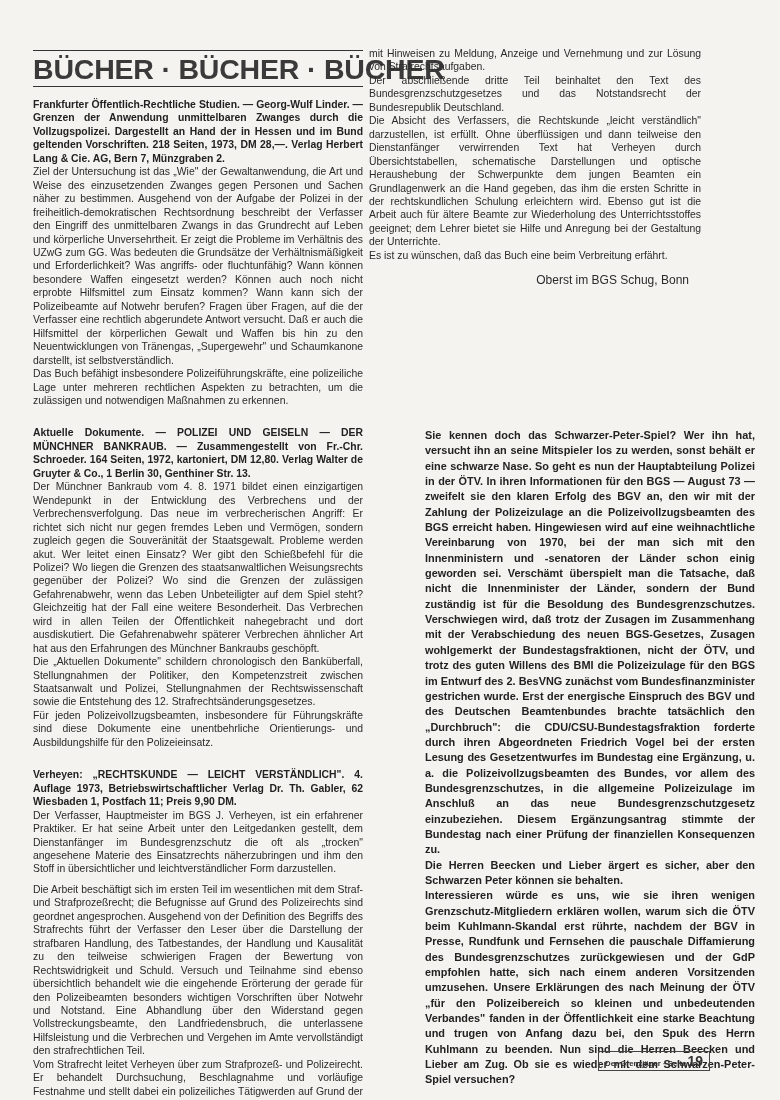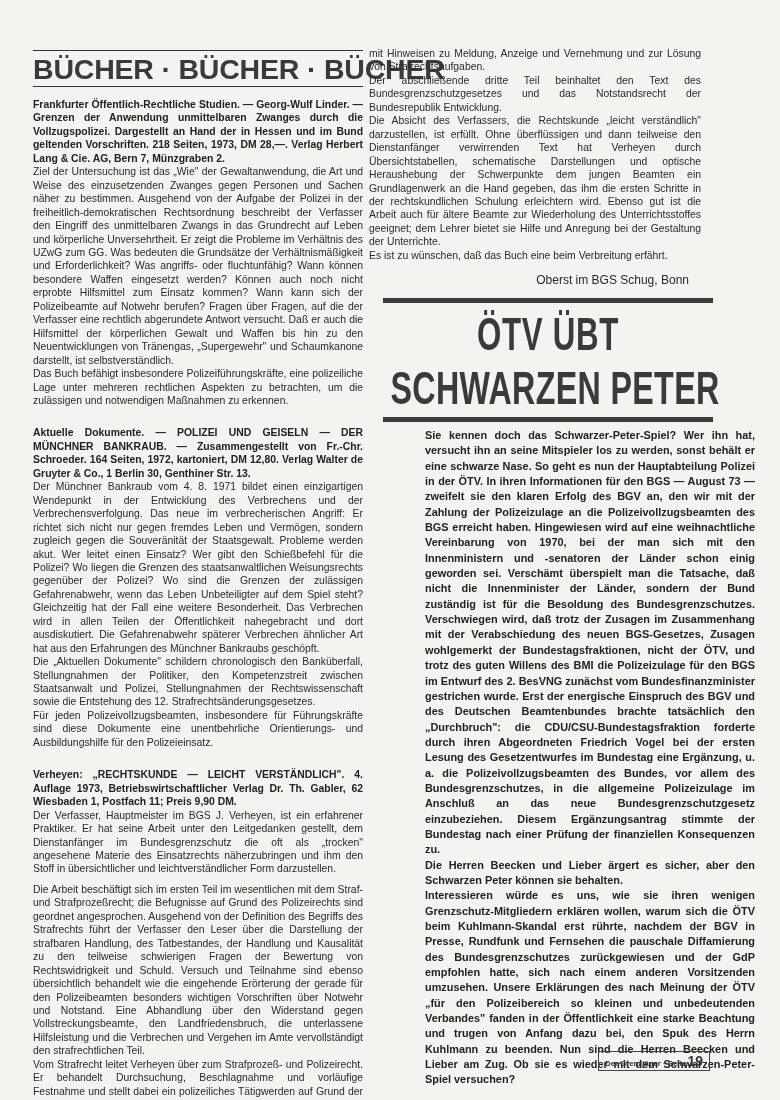--- a/index.html
+++ b/index.html
@@ -80,34 +80,26 @@
     <p class="p b">Verheyen: „RECHTSKUNDE — LEICHT VERSTÄNDLICH". 4. Auflage 1973, Betriebswirtschaftlicher Verlag Dr. Th. Gabler, 62 Wiesbaden 1, Postfach 11; Preis 9,90 DM.</p>
     <p class="p">Der Verfasser, Hauptmeister im BGS J. Verheyen, ist ein erfahrener Praktiker. Er hat seine Arbeit unter den Leitgedanken gestellt, dem Dienstanfänger im Bundesgrenzschutz die oft als „trocken" angesehene Materie des Einsatzrechts näherzubringen und ihm den Stoff in übersichtlicher und leichtverständlicher Form darzustellen.</p>
     <div class="gap-x"></div>
     <p class="p">Die Arbeit beschäftigt sich im ersten Teil im wesentlichen mit dem Straf- und Strafprozeßrecht; die Befugnisse auf Grund des Polizeirechts sind geordnet angesprochen. Ausgehend von der Definition des Begriffs des Strafrechts führt der Verfasser den Leser über die Darstellung der strafbaren Handlung, des Tatbestandes, der Handlung und Kausalität zu den teilweise schwierigen Fragen der Bewertung von Rechtswidrigkeit und Schuld. Versuch und Teilnahme sind ebenso übersichtlich behandelt wie die eingehende Erörterung der gerade für den Polizeibeamten besonders wichtigen Vorschriften über Notwehr und Notstand. Eine Abhandlung über den Widerstand gegen Vollstreckungsbeamte, den Landfriedensbruch, die unterlassene Hilfsleistung und die Verbrechen und Vergehen im Amte vervollständigt den strafrechtlichen Teil.</p>
     <p class="p">Vom Strafrecht leitet Verheyen über zum Strafprozeß- und Polizeirecht. Er behandelt Durchsuchung, Beschlagnahme und vorläufige Festnahme und stellt dabei ein polizeiliches Tätigwerden auf Grund der Vorschriften von Strafprozeßordnung und Bundesgrenzschutzgesetz gegenüber.</p>
 
   </div>
 
   <div class="col-right">
     <p class="p">mit Hinweisen zu Meldung, Anzeige und Vernehmung und zur Lösung von Strafrechtsaufgaben.</p>
-    <p class="p">Der abschließende dritte Teil beinhaltet den Text des Bundesgrenzschutzgesetzes und das Notstandsrecht der Bundesrepublik Entwicklung.</p>
+    <p class="p">Der abschließende dritte Teil beinhaltet den Text des Bundesgrenzschutzgesetzes und das Notstandsrecht der Bundesrepublik Deutschland.</p>
     <p class="p">Die Absicht des Verfassers, die Rechtskunde „leicht verständlich" darzustellen, ist erfüllt. Ohne überflüssigen und dann teilweise den Dienstanfänger verwirrenden Text hat Verheyen durch Übersichtstabellen, schematische Darstellungen und optische Heraushebung der Schwerpunkte dem jungen Beamten ein Grundlagenwerk an die Hand gegeben, das ihm die ersten Schritte in der rechtskundlichen Schulung erleichtern wird. Ebenso gut ist die Arbeit auch für ältere Beamte zur Wiederholung des Unterrichtsstoffes geeignet; dem Lehrer bietet sie Hilfe und Anregung bei der Gestaltung der Unterrichte.</p>
     <p class="p">Es ist zu wünschen, daß das Buch eine beim Verbreitung erfährt.</p>
     <p class="sig">Oberst im BGS Schug, Bonn</p>
   </div>
 
-  <div class="headline-wrap">
-    <div class="thick-rule"></div>
-    <div class="headline">
-      <span class="l1">ÖTV ÜBT</span>
-      <span class="l2">SCHWARZEN PETER</span>
-    </div>
-    <div class="thick-rule"></div>
-  </div>
 
   <div class="article">
     <p class="p">Sie kennen doch das Schwarzer-Peter-Spiel? Wer ihn hat, versucht ihn an seine Mitspieler los zu werden, sonst behält er eine schwarze Nase. So geht es nun der Hauptabteilung Polizei in der ÖTV. In ihren Informationen für den BGS — August 73 — zweifelt sie den klaren Erfolg des BGV an, den wir mit der Zahlung der Polizeizulage an die Polizeivollzugsbeamten des BGS erreicht haben. Hingewiesen wird auf eine weihnachtliche Vereinbarung von 1970, bei der man sich mit den Innenministern und -senatoren der Länder schon einig geworden sei. Verschämt überspielt man die Tatsache, daß nicht die Innenminister der Länder, sondern der Bund zuständig ist für die Besoldung des Bundesgrenzschutzes. Verschwiegen wird, daß trotz der Zusagen im Zusammenhang mit der Verabschiedung des neuen BGS-Gesetzes, Zusagen wohlgemerkt der Bundestagsfraktionen, nicht der ÖTV, und trotz des guten Willens des BMI die Polizeizulage für den BGS im Entwurf des 2. BesVNG zunächst vom Bundesfinanzminister gestrichen wurde. Erst der energische Einspruch des BGV und des Deutschen Beamtenbundes brachte tatsächlich den „Durchbruch": die CDU/CSU-Bundestagsfraktion forderte durch ihren Abgeordneten Friedrich Vogel bei der ersten Lesung des Gesetzentwurfes im Bundestag eine Ergänzung, u. a. die Polizeivollzugsbeamten des Bundes, vor allem des Bundesgrenzschutzes, in die allgemeine Polizeizulage im Anschluß an das neue Bundesgrenzschutzgesetz einzubeziehen. Diesem Ergänzungsantrag stimmte der Bundestag nach einer Prüfung der finanziellen Konsequenzen zu.</p>
     <p class="p">Die Herren Beecken und Lieber ärgert es sicher, aber den Schwarzen Peter können sie behalten.</p>
     <p class="p">Interessieren würde es uns, wie sie ihren wenigen Grenzschutz-Mitgliedern erklären wollen, warum sich die ÖTV beim Kuhlmann-Skandal erst rührte, nachdem der BGV in Presse, Rundfunk und Fernsehen die pauschale Diffamierung des Bundesgrenzschutzes zurückgewiesen und der GdP empfohlen hatte, sich nach einem anderen Vorsitzenden umzusehen. Unsere Erklärungen des nach Meinung der ÖTV „für den Polizeibereich so kleinen und unbedeutenden Verbandes" fanden in der Öffentlichkeit eine starke Beachtung und trugen von Anfang dazu bei, den Spuk des Herrn Kuhlmann zu beenden. Nun sind die Herren Beecken und Lieber am Zug. Ob sie es wieder mit dem Schwarzen-Peter-Spiel versuchen?</p>
   </div>
 
   <div class="footer-box">
     <span>Der Grenzjäger · Seite</span>
     <span class="num">19</span>

